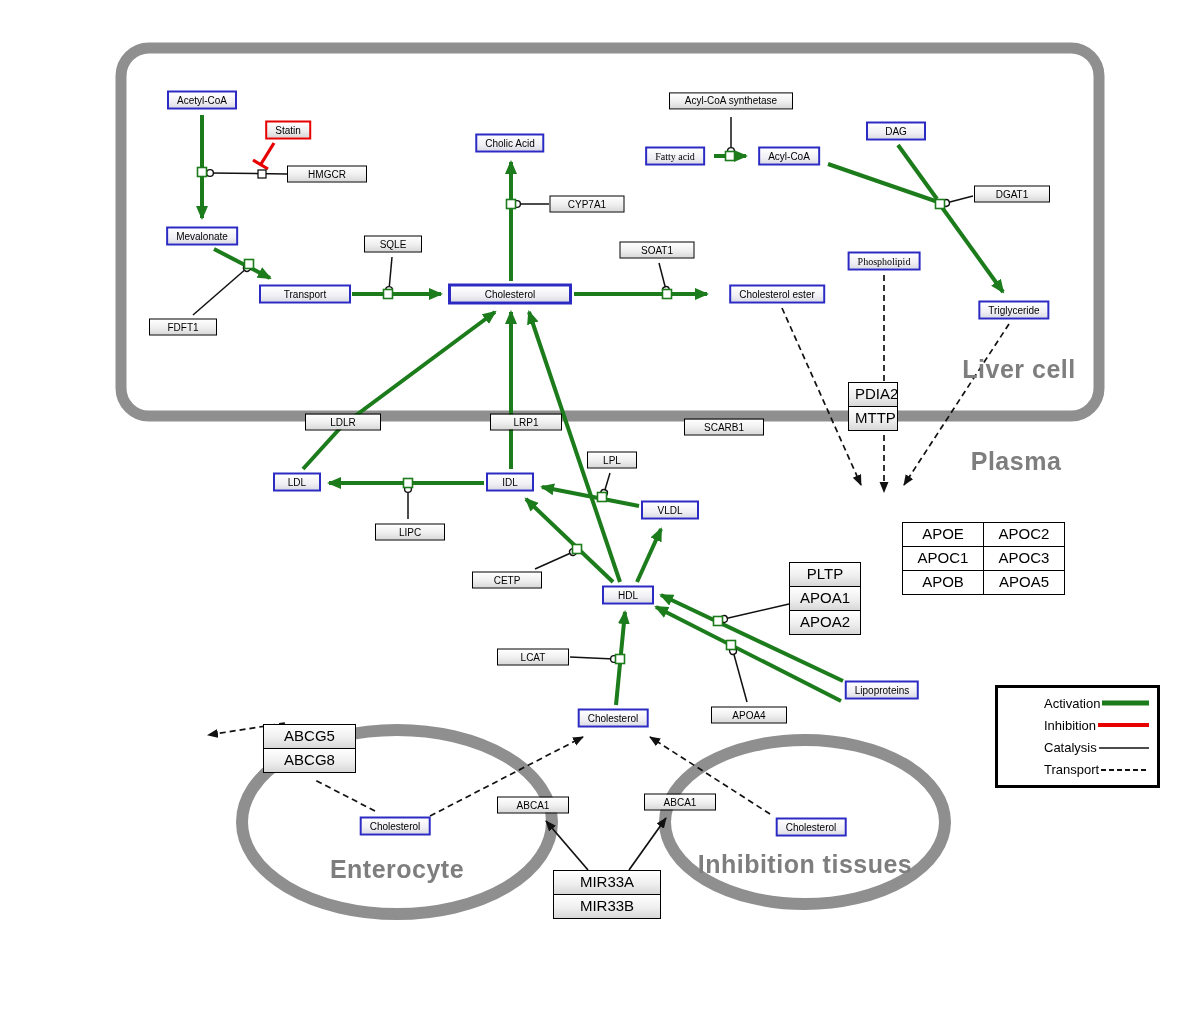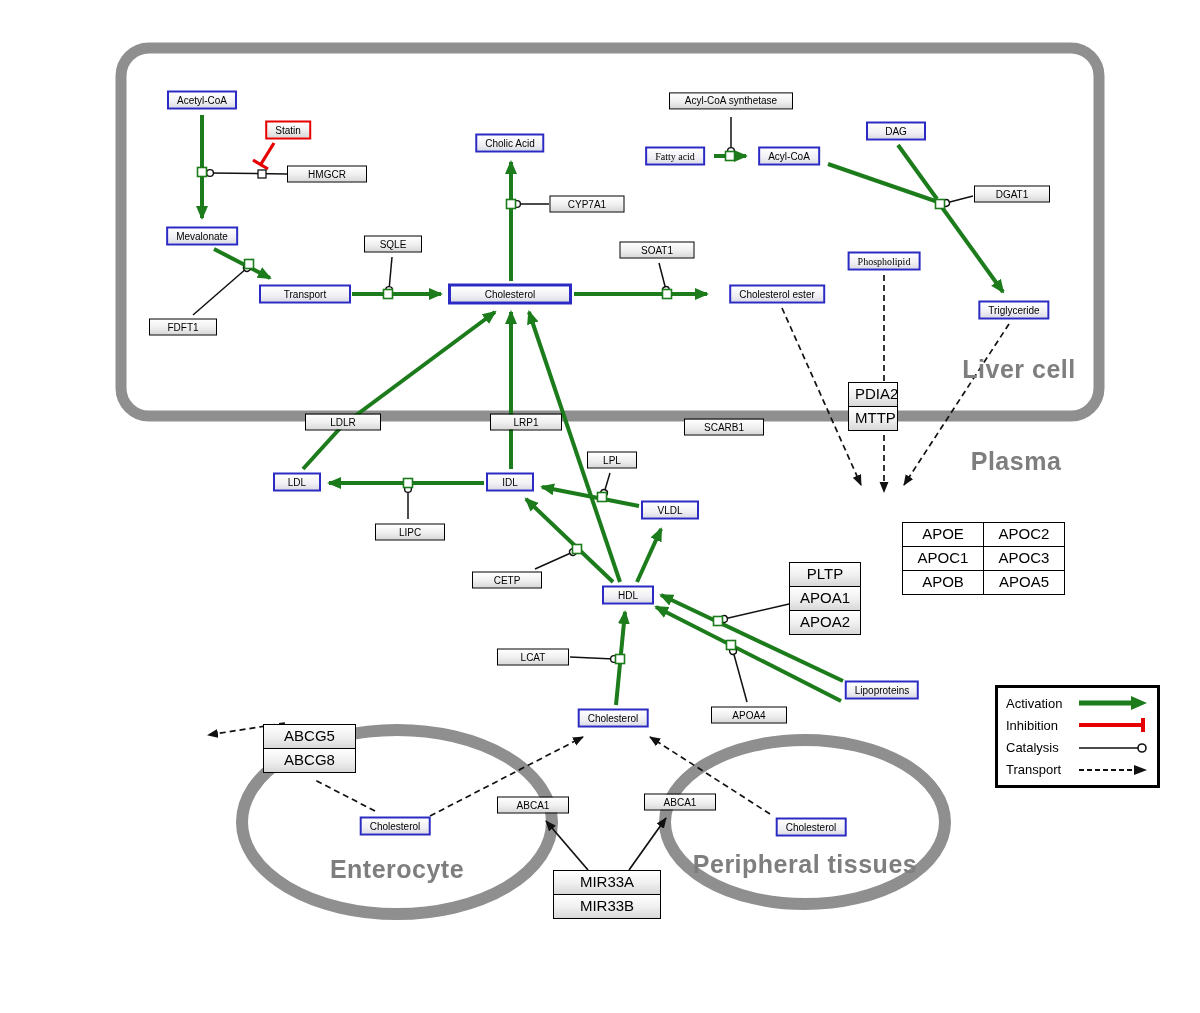--- a/index.html
+++ b/index.html
@@ -19,21 +19,21 @@
         box-sizing:border-box;height:25px;}
   .apo-table{position:absolute;z-index:3;display:grid;grid-template-columns:81px 81px;}
   .apo-table .cell{border:1px solid #000;margin-left:-1px;margin-top:-1px;padding:2px 4px;
         font-size:15px;text-align:center;background:#fff;height:25px;box-sizing:border-box;}
   .comp-label{position:absolute;transform:translate(-50%,-50%);z-index:2;
         font-weight:bold;font-size:25px;color:#7e7e7e;letter-spacing:.5px;}
   .legend{position:absolute;left:995px;top:685px;width:165px;height:103px;z-index:3;
         border:3px solid #000;background:#fff;box-sizing:border-box;
         display:flex;flex-direction:column;justify-content:space-around;padding:4px 8px;}
   .legend .lrow{display:flex;align-items:center;justify-content:space-between;}
-  .legend .llabel{font-size:13px;color:#000;}
+  .legend .llabel{font-size:13px;color:#000;margin-left:38px;}
 </style>
 </head>
 <body>
 
 <div id="canvas">
 
   <svg id="edges" width="1200" height="1013" viewBox="0 0 1200 1013">
     <defs>
       <marker id="arrG" markerUnits="userSpaceOnUse" markerWidth="15" markerHeight="13" refX="12" refY="6" orient="auto">
         <path d="M0,0 L14,6 L0,12 Z" fill="#1c7c1c"></path>
@@ -124,21 +124,21 @@
       <rect x="713.5" y="616.5" width="9" height="9"></rect>
       <rect x="726.5" y="640.5" width="9" height="9"></rect>
       <rect x="615.5" y="654.5" width="9" height="9"></rect>
     </g>
     <rect x="258" y="170" width="8" height="8" fill="#fff" stroke="#000" stroke-width="1.2"></rect>
   </svg>
 
   <div class="comp-label" style="left:1019px;top:369px;">Liver cell</div>
   <div class="comp-label" style="left:1016px;top:461px;">Plasma</div>
   <div class="comp-label" style="left:397px;top:869px;">Enterocyte</div>
-  <div class="comp-label" style="left:805px;top:864px;">Peripheral tissues</div>
+  <div class="comp-label" style="left:805px;top:864px;">Inhibition tissues</div>
 
   <div class="node metabolite" style="left:202px;top:100px;">Acetyl-CoA</div>
   <div class="node inhibitor" style="left:288px;top:130px;">Statin</div>
   <div class="node" style="left:327px;top:174px;min-width:80px;">HMGCR</div>
   <div class="node metabolite" style="left:202px;top:236px;">Mevalonate</div>
   <div class="node" style="left:183px;top:327px;min-width:68px;">FDFT1</div>
   <div class="node metabolite" style="left:305px;top:294px;min-width:92px;">Transport</div>
   <div class="node" style="left:393px;top:244px;min-width:58px;">SQLE</div>
   <div class="node metabolite" style="left:510px;top:294px;min-width:124px;border-width:3px;">Cholesterol</div>
   <div class="node metabolite" style="left:510px;top:143px;">Cholic Acid</div>

